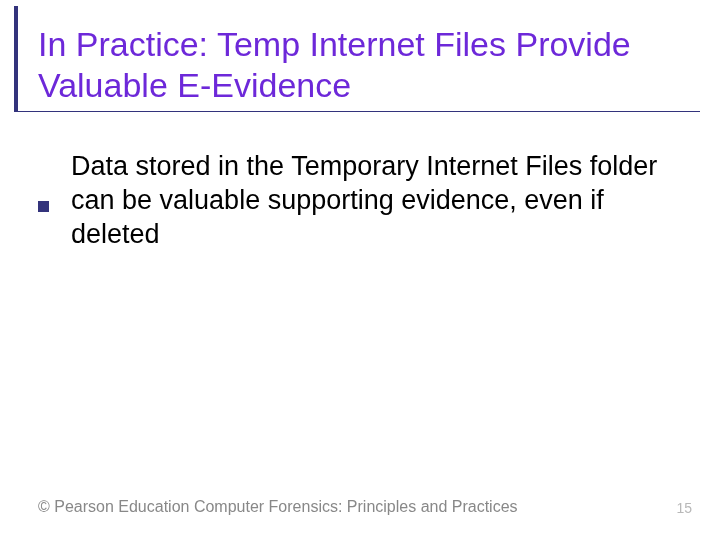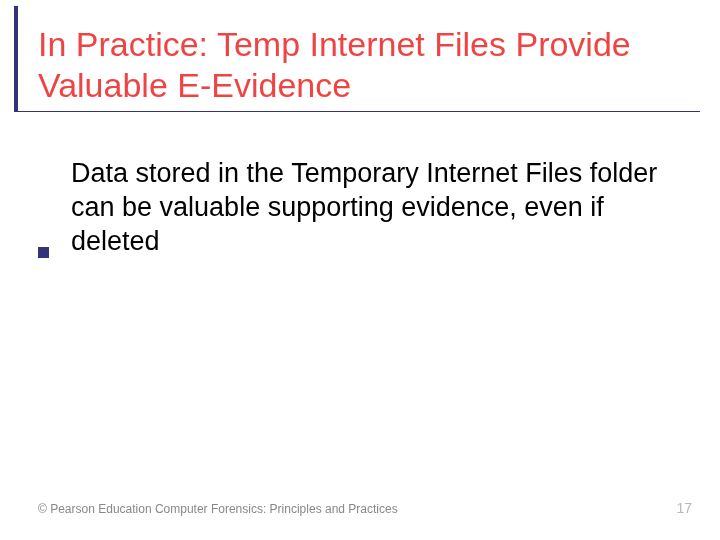--- a/index.html
+++ b/index.html
@@ -26,53 +26,52 @@
     position: absolute;
     left: 0;
     bottom: 0;
     width: 100%;
     height: 1px;
     background: #33337c;
   }
   .title {
     font-size: 34px;
     line-height: 1.2;
-    color: #ef4444;
+    color: #6d28d9;
     font-weight: 400;
   }
   .body {
     position: absolute;
     top: 150px;
     left: 38px;
     right: 30px;
   }
   .bullet-row {
     display: flex;
-    align-items: flex-end;
+    align-items: center;
     margin-bottom: 4px;
-    margin-top: 7px;
   }
   .bullet {
     width: 11px;
     height: 11px;
     background: #33337c;
     flex-shrink: 0;
     margin-top: 12px;
     margin-right: 22px;
   }
   .bullet-text {
     font-size: 27px;
     line-height: 1.25;
     color: #000000;
   }
   .footer-left {
     position: absolute;
     left: 38px;
     bottom: 24px;
-    font-size: 12px;
+    font-size: 16px;
     color: #888888;
   }
   .footer-right {
     position: absolute;
     right: 28px;
     bottom: 24px;
     font-size: 14px;
     color: #b8b8b8;
   }
 </style>
@@ -84,13 +83,13 @@
 </div>
 
 <div class="body">
   <div class="bullet-row">
     <div class="bullet"></div>
     <div class="bullet-text">Data stored in the Temporary Internet Files folder can be valuable supporting evidence, even if deleted</div>
   </div>
 </div>
 
 <div class="footer-left">© Pearson Education  Computer Forensics: Principles and Practices</div>
-<div class="footer-right">17</div>
+<div class="footer-right">15</div>
 
 </body></html>

